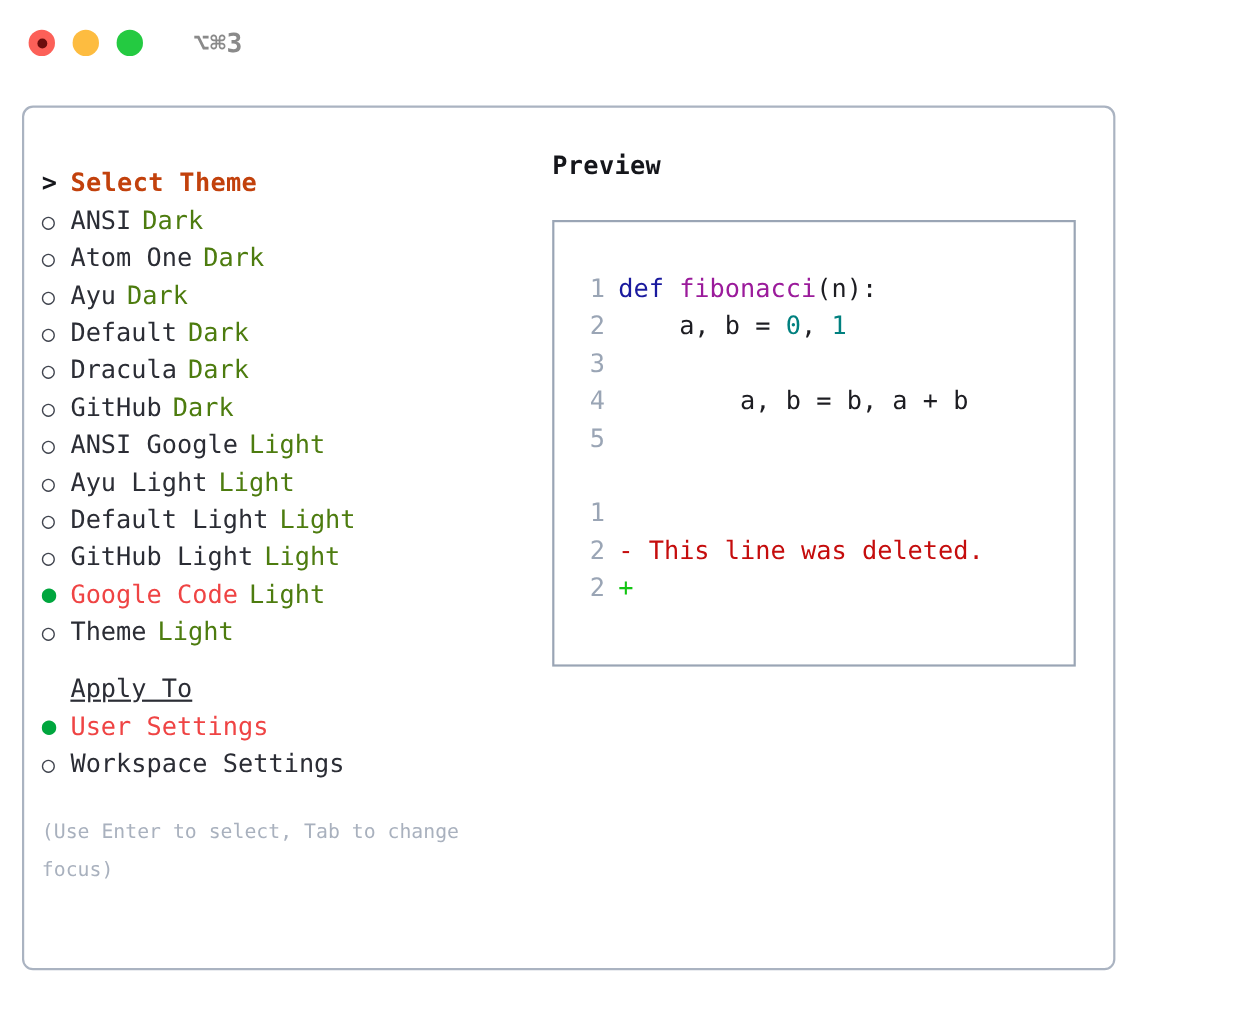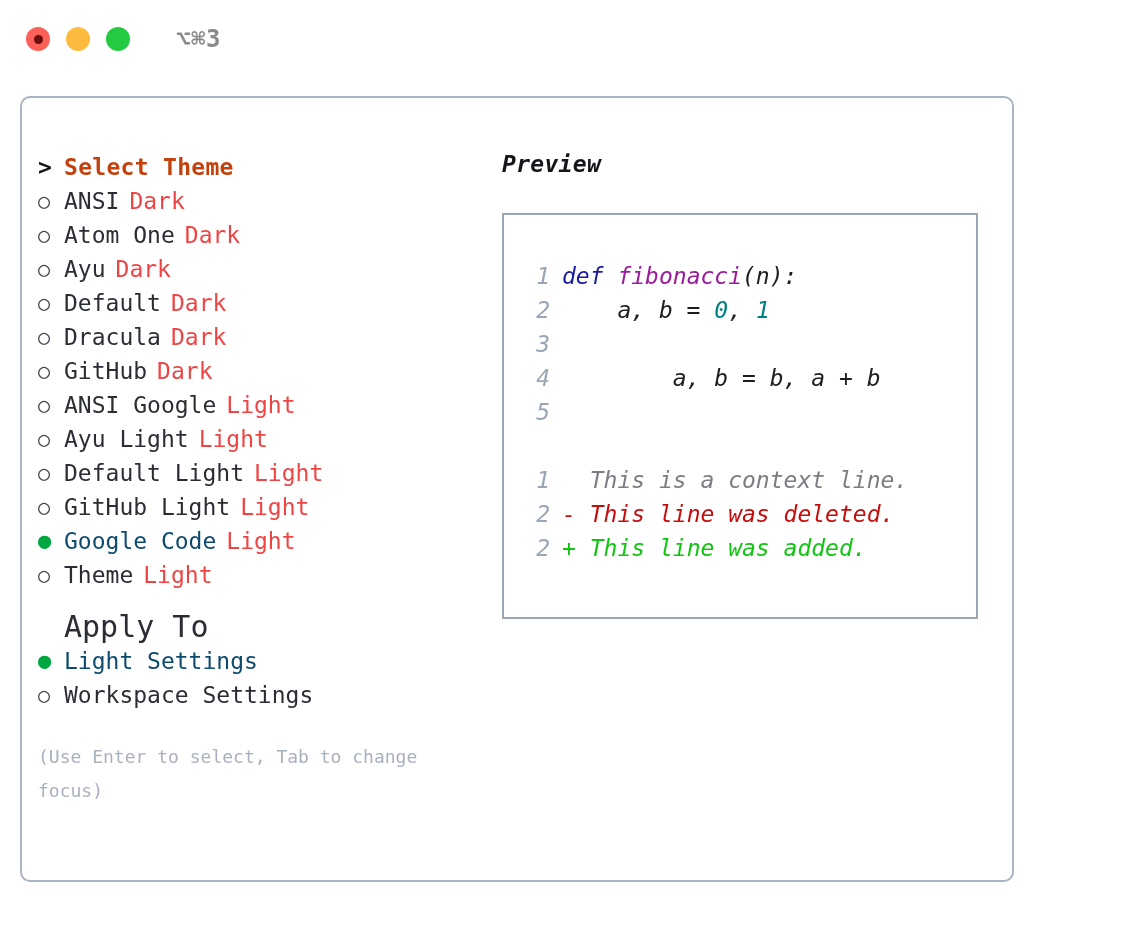--- a/index.html
+++ b/index.html
@@ -108,44 +108,43 @@
     width: 26px;
     flex: 0 0 26px;
     font-size: 23px;
     line-height: 34px;
   }
   .row.header .marker { color: #15161b; font-weight: 700; }
   .row.header .label  { color: #c2410c; font-weight: 700; letter-spacing: 0.3px; }
   .row.option .marker { color: #41454f; font-size: 20px; }
   .row.option.selected .marker { color: #00a63e; font-size: 22px; }
   .label { color: #2b2d35; }
-  .row.option.selected .label { color: #0c4a6e; }
+  .row.option.selected .label { color: #ef4444; }
   .badge {
-    color: #ef4444;
+    color: #4d7c0f;
     margin-left: 10px;
   }
 
   .spacer-18 { height: 18px; }
   .spacer-28 { height: 28px; }
 
   .hint {
     font-size: 18px;
     line-height: 34px;
     color: #a9b1be;
     width: 400px;
     white-space: pre-wrap;
   }
 
   
   .right {
     position: absolute;
     left: 480px;
-    top: 49px;
+    top: 36px;
     width: 500px;
-    font-style: italic;
   }
   .preview-title {
     font-size: 23px;
     line-height: 34px;
     font-weight: 700;
     color: #15161b;
     letter-spacing: 0.3px;
   }
   .preview-box {
     margin-top: 32px;
@@ -218,27 +217,27 @@
             <div class="row option"><span class="marker">○</span><span class="label">ANSI Google</span><span class="badge">Light</span></div>
             <div class="row option"><span class="marker">○</span><span class="label">Ayu Light</span><span class="badge">Light</span></div>
             <div class="row option"><span class="marker">○</span><span class="label">Default Light</span><span class="badge">Light</span></div>
             <div class="row option"><span class="marker">○</span><span class="label">GitHub Light</span><span class="badge">Light</span></div>
             <div class="row option selected"><span class="marker">●</span><span class="label">Google Code</span><span class="badge">Light</span></div>
             <div class="row option"><span class="marker">○</span><span class="label">Theme</span><span class="badge">Light</span></div>
           </div>
 
         <div class="spacer-18"></div>
 
-        <div class="row header-plain" style="height:34px;display:flex;align-items:center;font-size:30px;line-height:34px;">
+        <div class="row header-plain" style="height:34px;display:flex;align-items:center;font-size:23px;line-height:34px;text-decoration:underline;">
           <span class="marker"></span>
           <span class="label" style="color:#2b2d35;">Apply To</span>
         </div>
 
         <div id="apply-list">
-            <div class="row option selected"><span class="marker">●</span><span class="label">Light Settings</span></div>
+            <div class="row option selected"><span class="marker">●</span><span class="label">User Settings</span></div>
             <div class="row option"><span class="marker">○</span><span class="label">Workspace Settings</span></div>
           </div>
 
         <div class="spacer-28"></div>
 
         <div class="hint">(Use Enter to select, Tab to change focus)</div>
       </div>
 
       <div class="right">
         <div class="preview-title">Preview</div>
@@ -246,22 +245,22 @@
         <div class="preview-box">
           <div id="code-block">
               <div class="code-line"><span class="ln">1</span><span><span class="tok-kw">def </span><span class="tok-fn">fibonacci</span><span class="tok-txt">(n):</span></span></div>
               <div class="code-line"><span class="ln">2</span><span><span class="tok-txt">    a, b = </span><span class="tok-num">0</span><span class="tok-txt">, </span><span class="tok-num">1</span></span></div>
               <div class="code-line"><span class="ln">3</span></div>
               <div class="code-line"><span class="ln">4</span><span><span class="tok-txt">        a, b = b, a + b</span></span></div>
               <div class="code-line"><span class="ln">5</span></div>
             </div>
           <div class="blankline"></div>
           <div id="diff-block">
-              <div class="code-line"><span class="ln">1</span><span class="tok-ctx"> </span><span class="tok-ctx"> This is a context line.</span></div>
+              <div class="code-line"><span class="ln">1</span><span class="tok-ctx"> </span></div>
               <div class="code-line"><span class="ln">2</span><span class="tok-del">-</span><span class="tok-del"> This line was deleted.</span></div>
-              <div class="code-line"><span class="ln">2</span><span class="tok-add">+</span><span class="tok-add"> This line was added.</span></div>
+              <div class="code-line"><span class="ln">2</span><span class="tok-add">+</span></div>
             </div>
         </div>
       </div>
 
     </div>
   </div>
 </div>
 
 </body></html>

